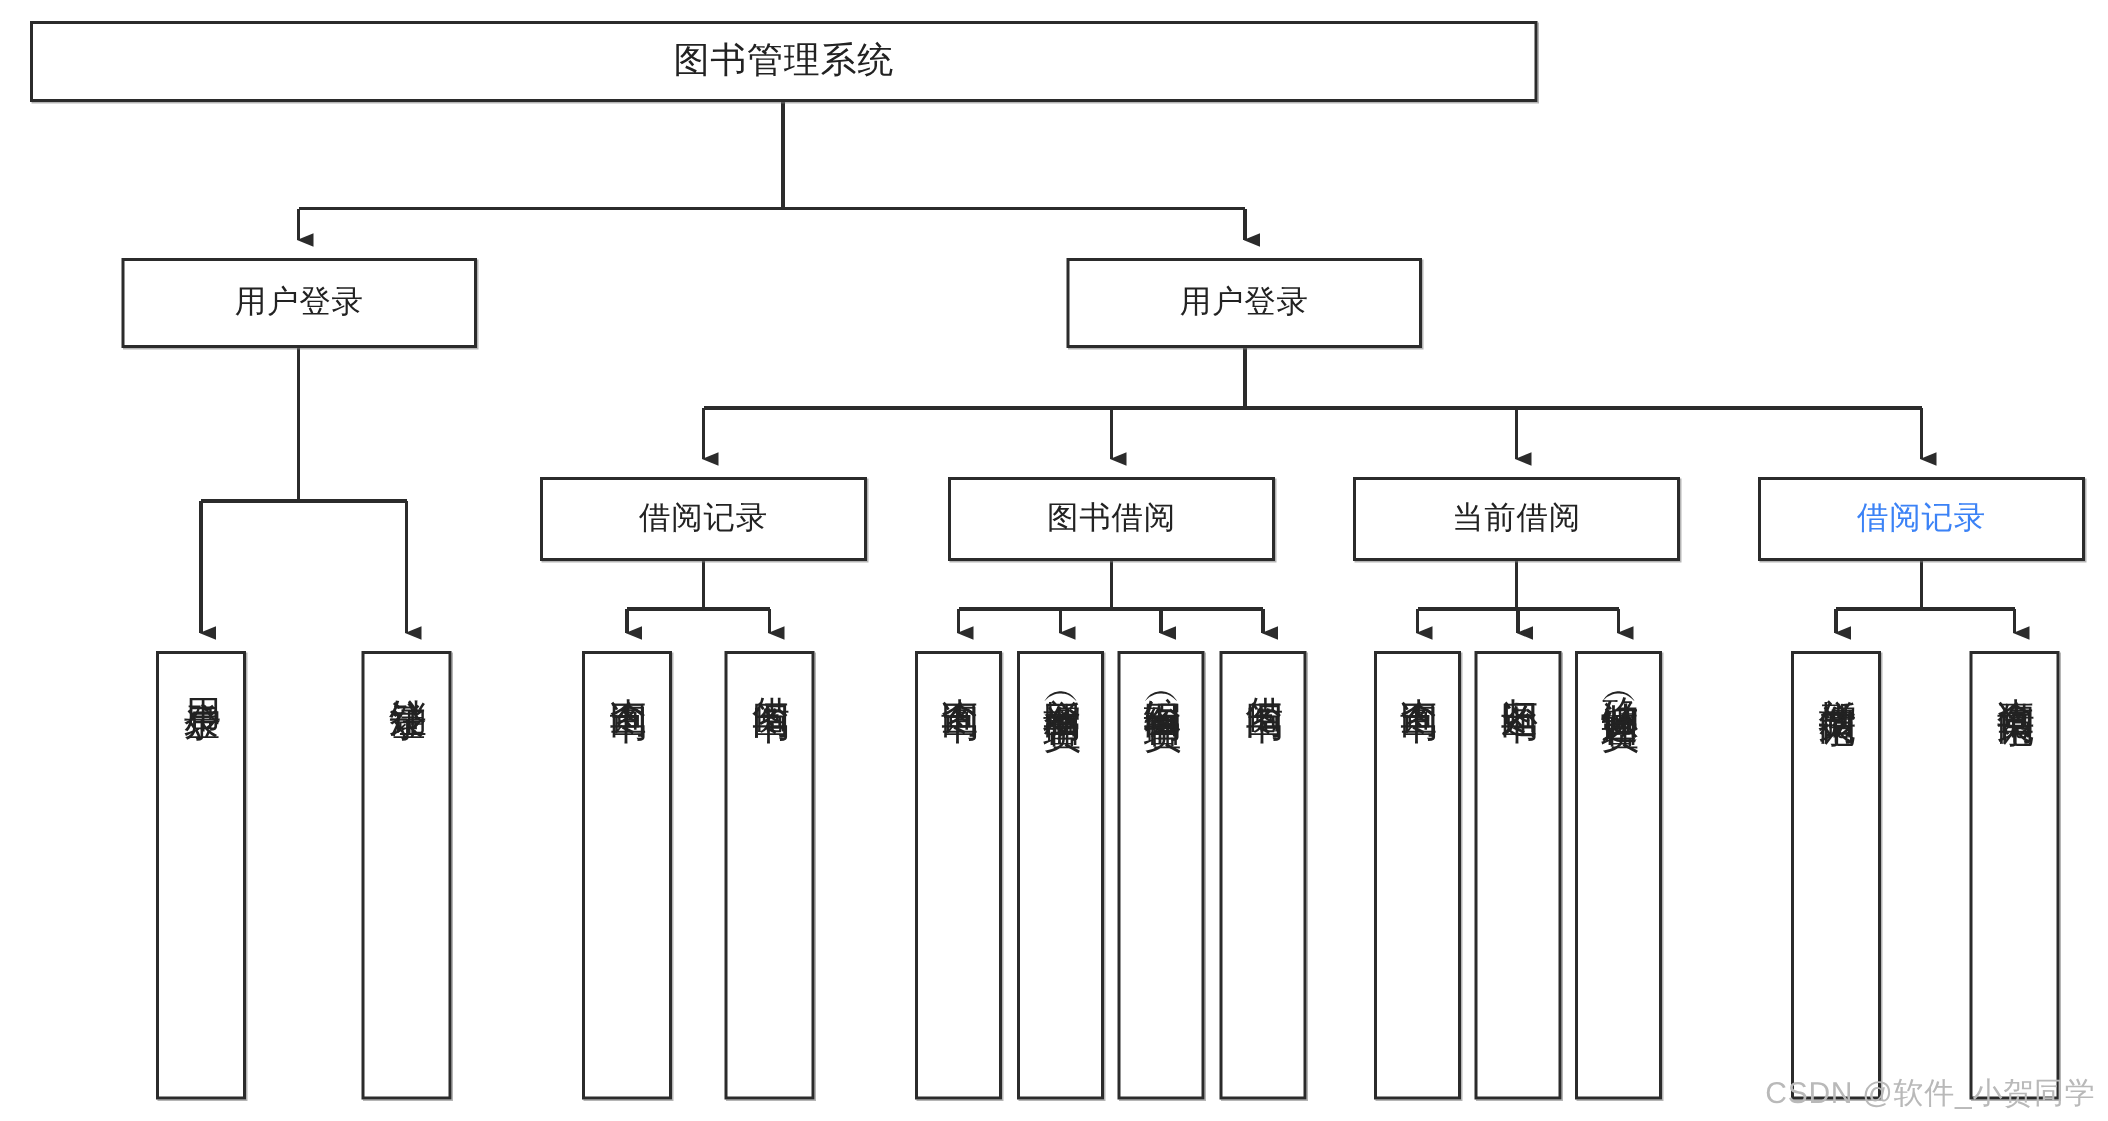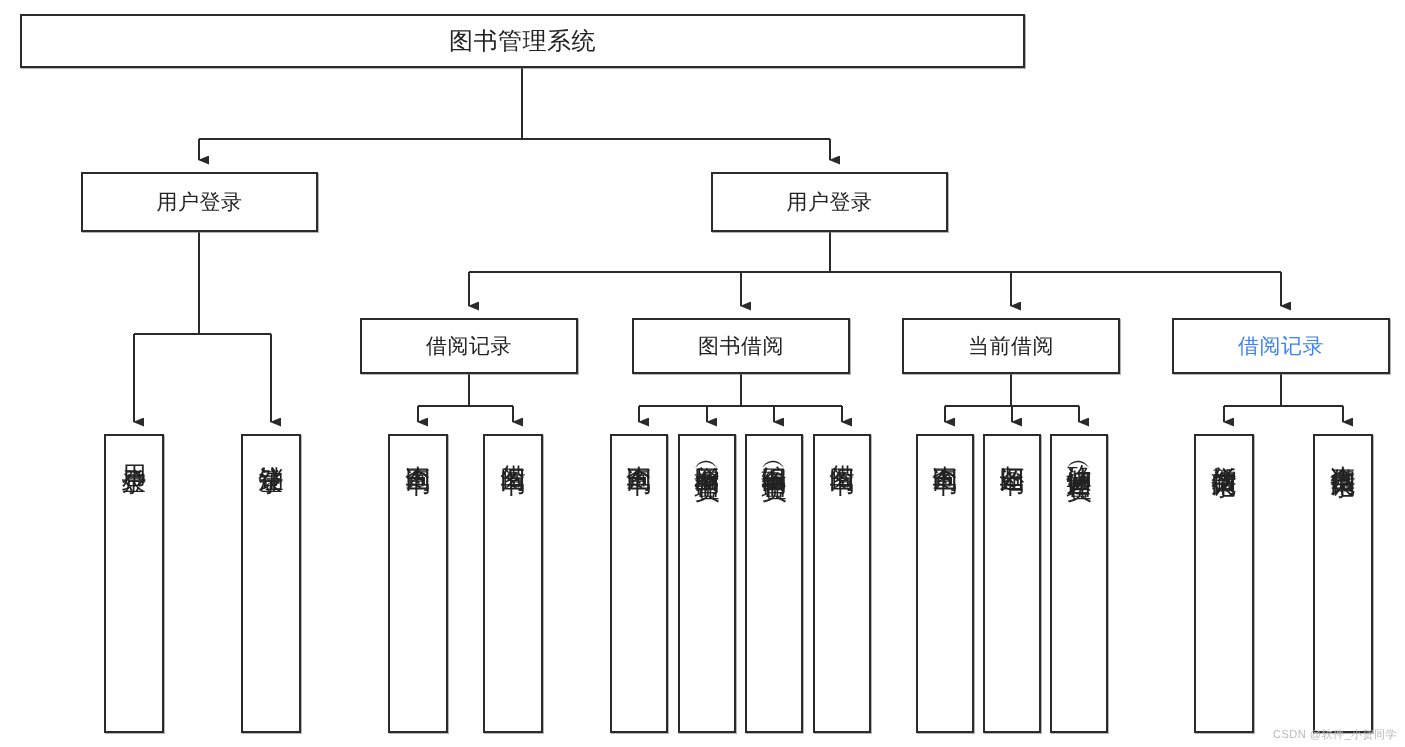--- a/index.html
+++ b/index.html
@@ -61,21 +61,21 @@
     text-orientation: upright;
     font-size: 25px;
     line-height: 1.0;
     letter-spacing: 2px;
     white-space: nowrap;
   }
   .watermark {
     position: absolute;
     right: 8px;
     bottom: 5px;
-    font-size: 11px;
+    font-size: 20px;
     color: #b9b9b9;
     white-space: nowrap;
     z-index: 5;
     letter-spacing: 0.5px;
   }
 </style>
 </head>
 <body>
 
 <div id="diagram-root" style="background: rgb(255, 255, 255);">

